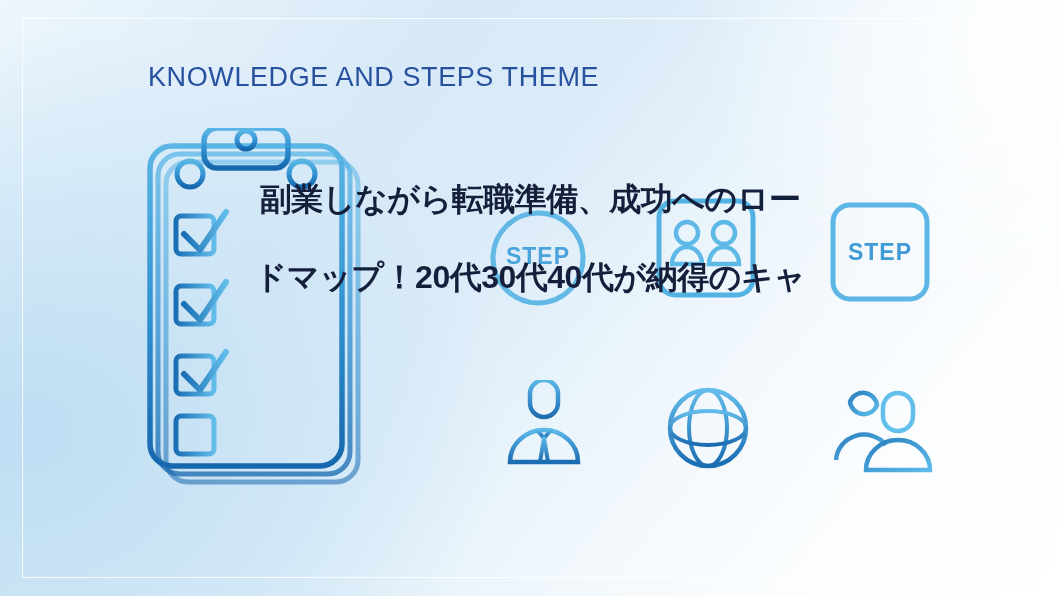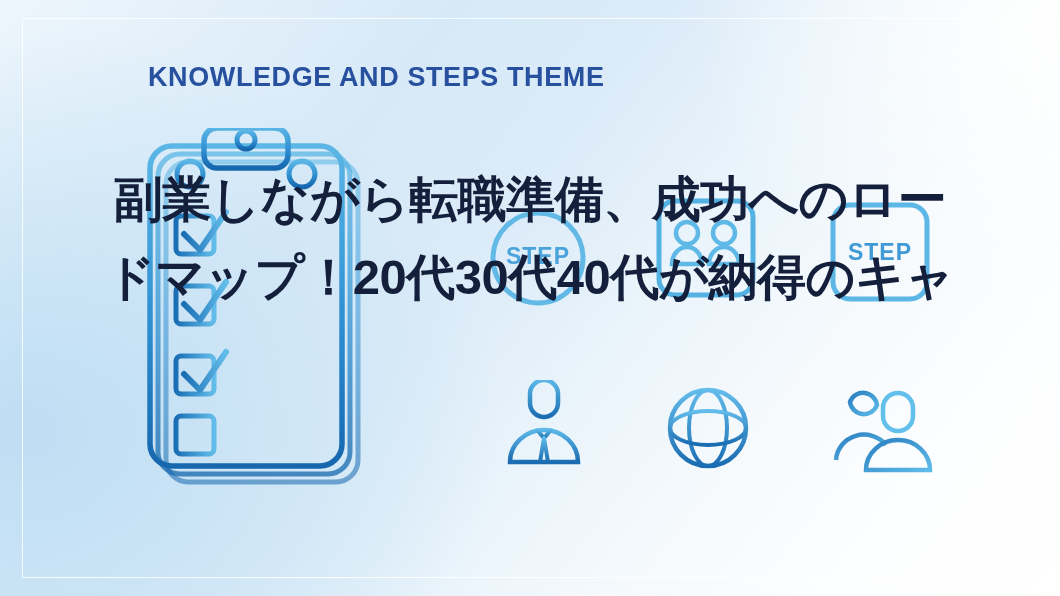--- a/index.html
+++ b/index.html
@@ -61,34 +61,34 @@
   .art-business   { position: absolute; left: 496px; top: 380px; }
   .art-globe      { position: absolute; left: 662px; top: 382px; }
   .art-twopeople  { position: absolute; left: 830px; top: 382px; }
 
   
   .kicker {
     position: absolute;
     left: 148px;
     top: 62px;
     font-size: 27px;
-    font-weight: bold;
+    font-weight: normal;
     letter-spacing: 0.6px;
     color: #27509f;
     white-space: nowrap;
   }
 
   .title-block {
     position: absolute;
     left: 50px;
     top: 160px;
     width: 960px;
     text-align: center;
     color: #141f3b;
-    font-size: 49px;
+    font-size: 32px;
     font-weight: bold;
     line-height: 78px;
     letter-spacing: -0.5px;
   }
   .title-line { display: block; white-space: nowrap; }
 </style>
 </head>
 <body>
 
 <div id="canvas">

